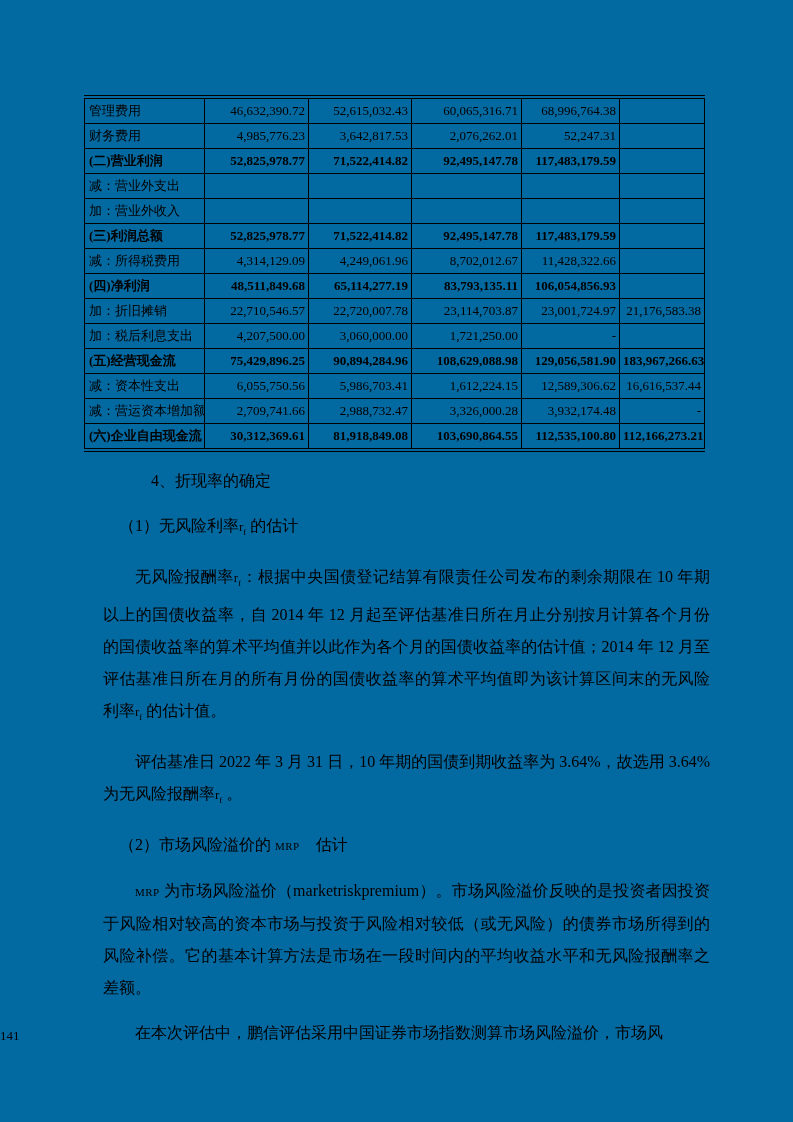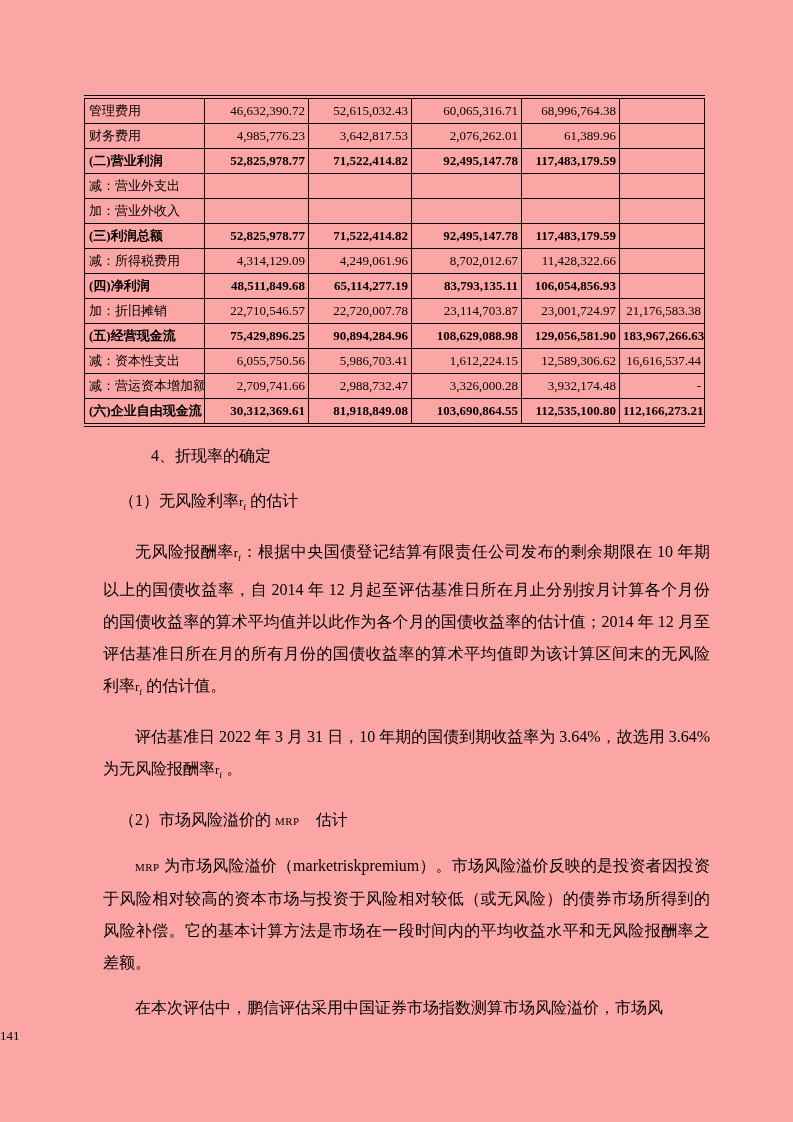--- a/index.html
+++ b/index.html
@@ -1,20 +1,20 @@
 <!DOCTYPE html>
 <html lang="zh"><head>
 <meta charset="utf-8">
 <style>
   html,body{margin:0;padding:0;background:#888;}
   .page{
     position:relative;
     width:793px;height:1122px;
     margin:0 auto;
-    background:#fca5a5;
+    background:#0369a1;
     box-sizing:border-box;
     padding:95px 0 0 84px;
     overflow:hidden;
     font-family:"Liberation Serif","DejaVu Serif",serif;
     color:#000;
   }
   
   table.fin{
     border-collapse:collapse;
     width:620px;
@@ -81,21 +81,21 @@
           <td class="num">52,615,032.43</td>
           <td class="num">60,065,316.71</td>
           <td class="num">68,996,764.38</td>
           <td class="num"></td>
         </tr>
         <tr>
           <td>财务费用</td>
           <td class="num">4,985,776.23</td>
           <td class="num">3,642,817.53</td>
           <td class="num">2,076,262.01</td>
-          <td class="num">61,389.96</td>
+          <td class="num">52,247.31</td>
           <td class="num"></td>
         </tr>
         <tr class="bold">
           <td>(二)营业利润</td>
           <td class="num">52,825,978.77</td>
           <td class="num">71,522,414.82</td>
           <td class="num">92,495,147.78</td>
           <td class="num">117,483,179.59</td>
           <td class="num"></td>
         </tr>
@@ -139,20 +139,28 @@
           <td class="num">106,054,856.93</td>
           <td class="num"></td>
         </tr>
         <tr>
           <td>加：折旧摊销</td>
           <td class="num">22,710,546.57</td>
           <td class="num">22,720,007.78</td>
           <td class="num">23,114,703.87</td>
           <td class="num">23,001,724.97</td>
           <td class="num">21,176,583.38</td>
+        </tr>
+        <tr>
+          <td>加：税后利息支出</td>
+          <td class="num">4,207,500.00</td>
+          <td class="num">3,060,000.00</td>
+          <td class="num">1,721,250.00</td>
+          <td class="num">-</td>
+          <td class="num"></td>
         </tr>
         <tr class="bold">
           <td>(五)经营现金流</td>
           <td class="num">75,429,896.25</td>
           <td class="num">90,894,284.96</td>
           <td class="num">108,629,088.98</td>
           <td class="num">129,056,581.90</td>
           <td class="num">183,967,266.63</td>
         </tr>
         <tr>

